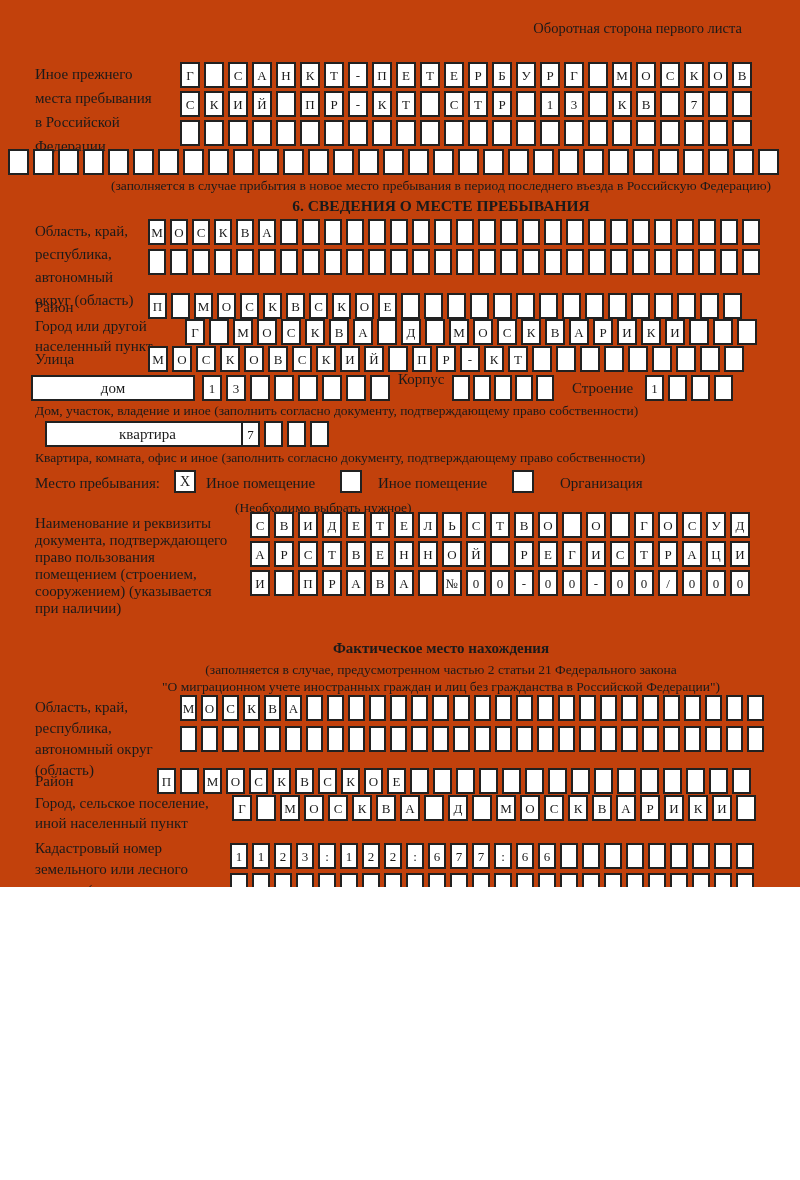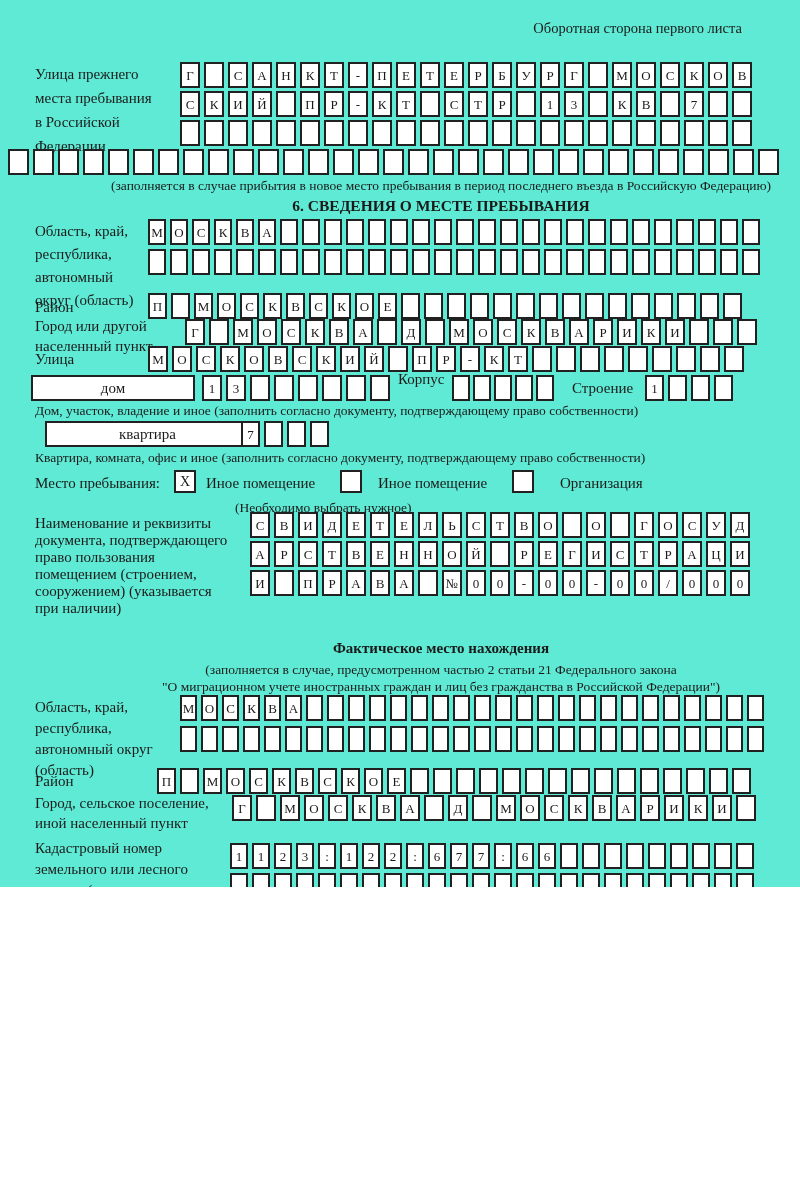--- a/index.html
+++ b/index.html
@@ -1,19 +1,19 @@
 <!DOCTYPE html>
 <html><head>
 <meta charset="utf-8">
 <style>
   html,body{margin:0;padding:0;background:#fff;}
   .page{
     position:relative;
     width:800px;height:887px;
-    background:#5eead4;
+    background:#c2410c;
     font-family:"Liberation Serif","DejaVu Serif",serif;
     color:#1a1a1a;
     overflow:hidden;
   }
   .abs{position:absolute;}
   .lbl{font-size:15px;line-height:20px;white-space:pre-line;}
   .note{font-size:13.5px;color:#1a1a1a;}
   .center{text-align:center;margin-left:41px;}
   .bold{font-weight:bold;}
   
@@ -40,21 +40,21 @@
     border:2px solid #212121;box-sizing:border-box;background:#fff;
   }
 </style>
 </head>
 <body>
 
 <div class="page">
 
   <div class="abs note" style="top:20px;right:58px;font-size:14.5px;">Оборотная сторона первого листа</div>
 
-  <div class="abs lbl" style="left:35px;top:62px;line-height:24px;">Улица прежнего
+  <div class="abs lbl" style="left:35px;top:62px;line-height:24px;">Иное прежнего
 места пребывания
 в Российской
 Федерации</div>
   <div class="cr g4 w20" style="left:180px;top:62px;">
       <span class="cell">Г</span>
       <span class="cell"></span>
       <span class="cell">С</span>
       <span class="cell">А</span>
       <span class="cell">Н</span>
       <span class="cell">К</span>

